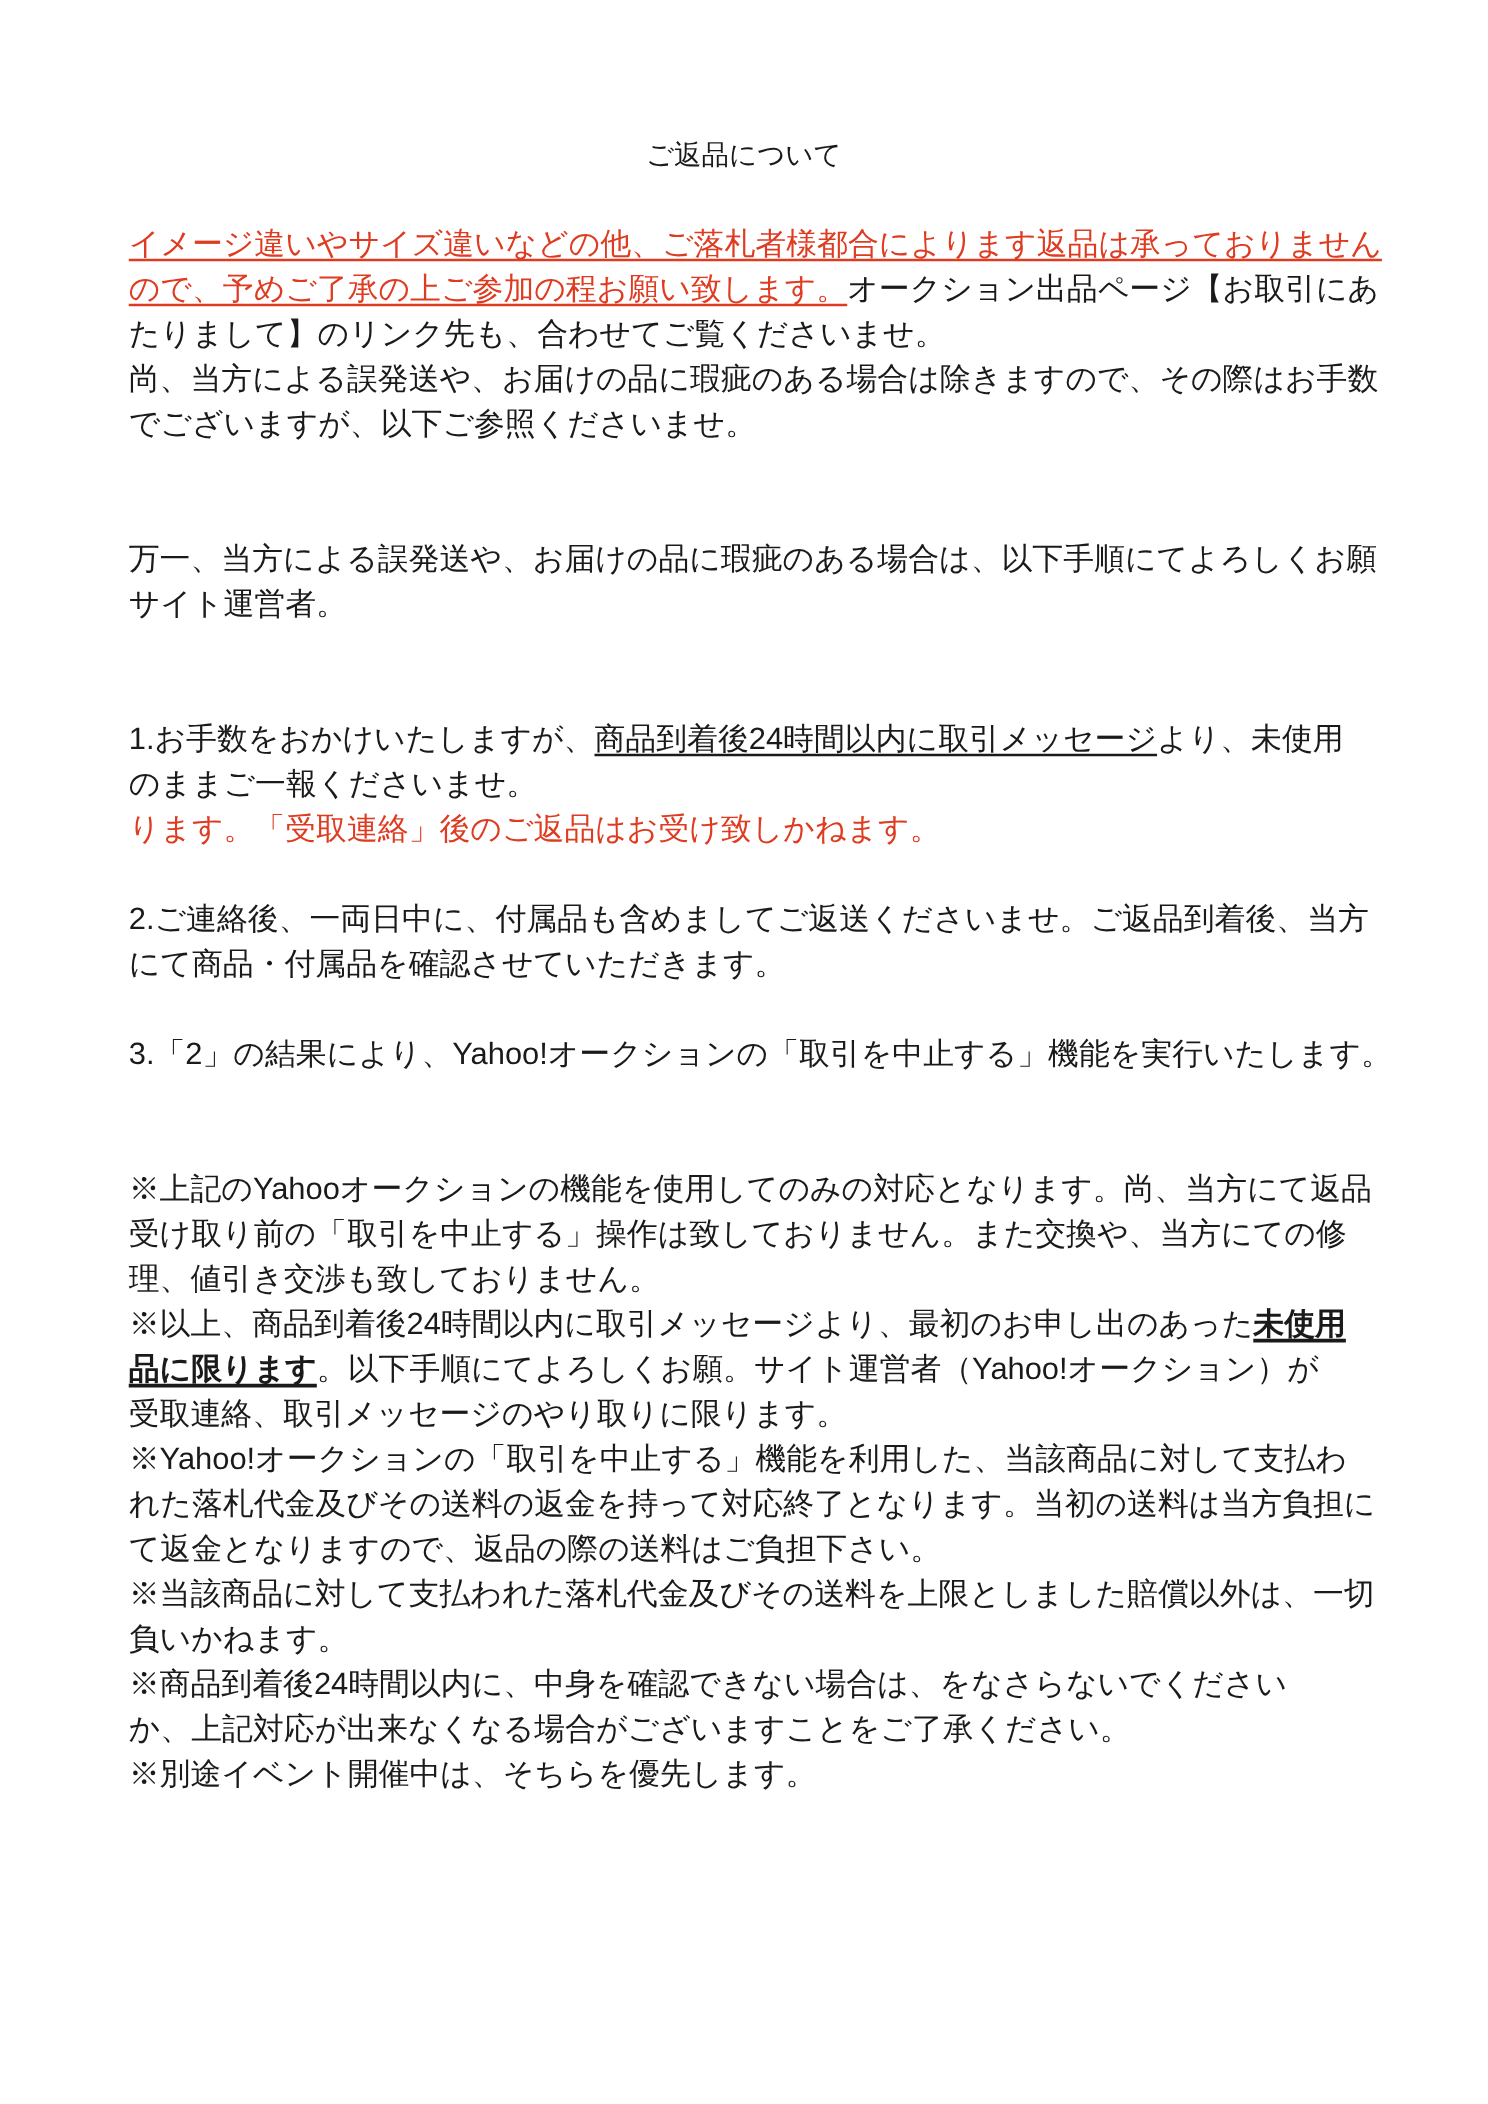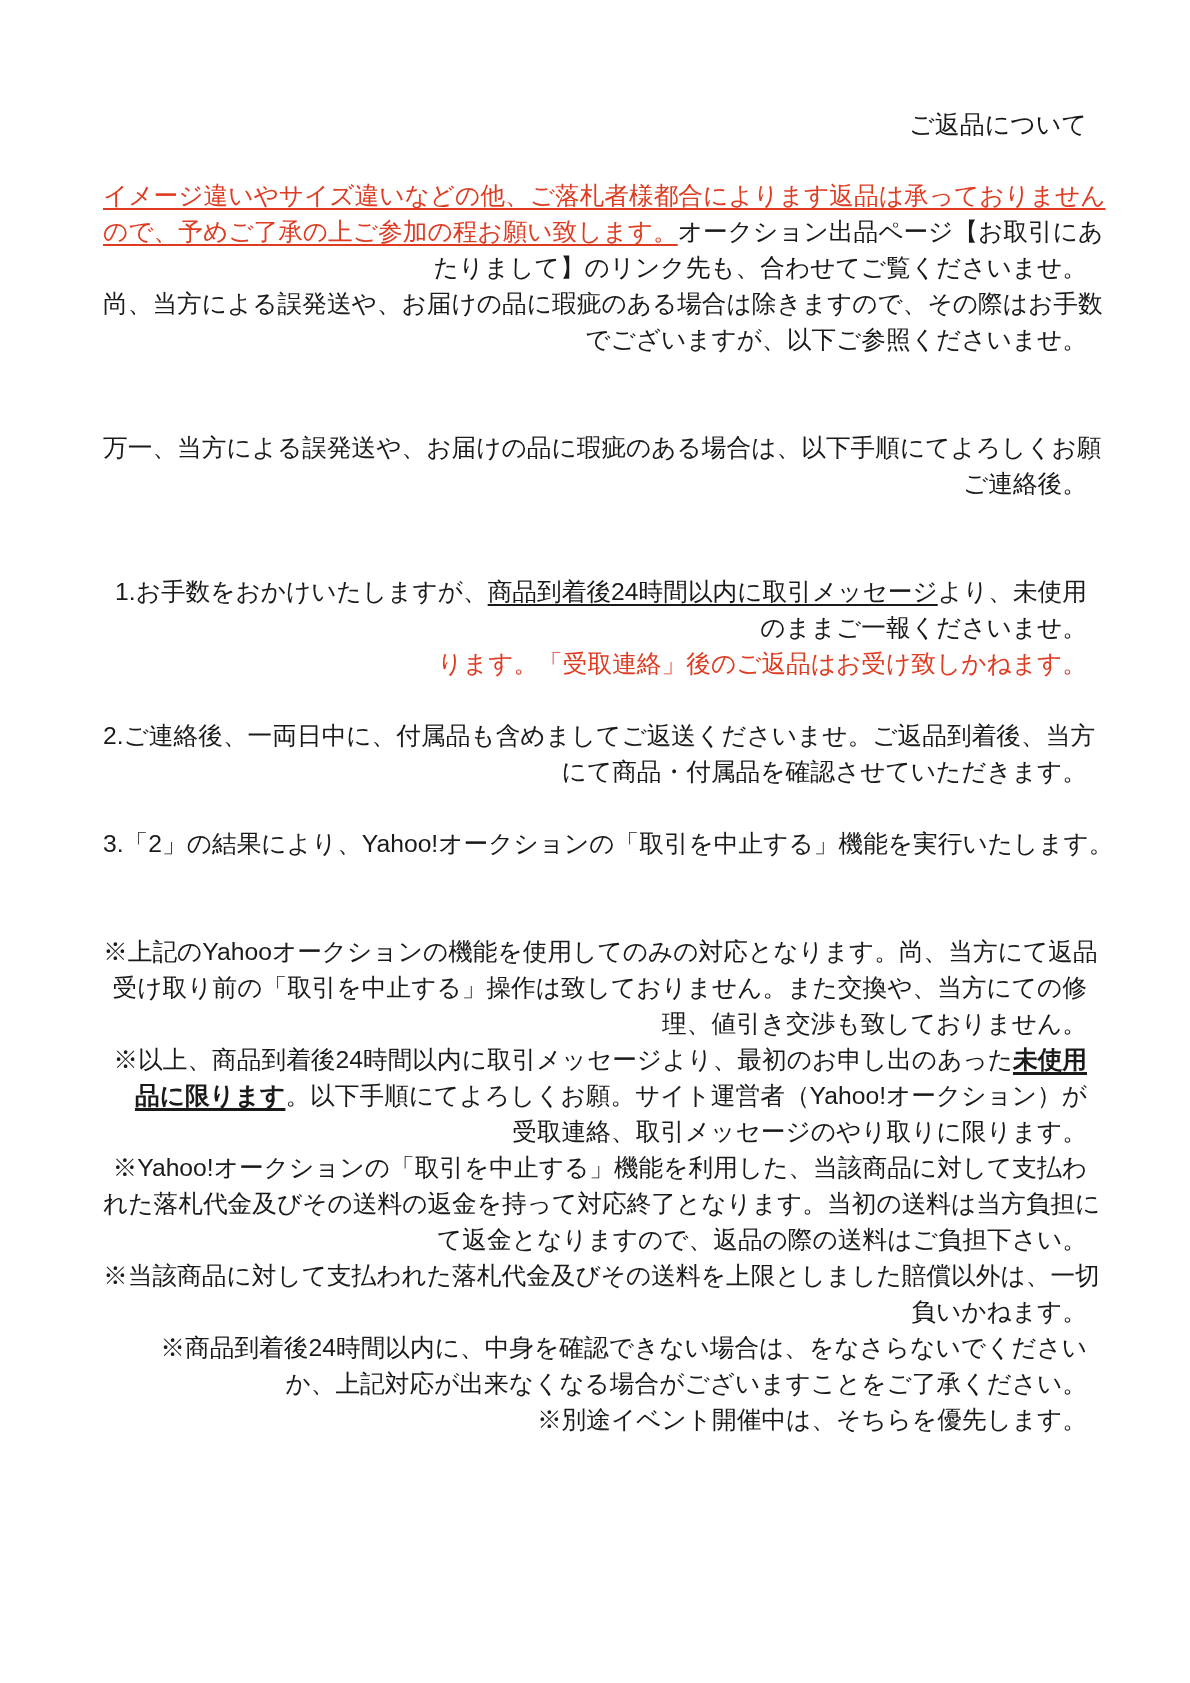--- a/index.html
+++ b/index.html
@@ -16,24 +16,24 @@
     padding:106px 103px 0 103px;
     overflow:hidden;
     font-family:"Liberation Sans", sans-serif;
     color:var(--text);
     font-size:24.7px;
   }
   .ln{
     line-height:36px;
     height:36px;
     white-space:nowrap;
-    text-align:right;
   }
   .title-ln{
-    font-size:25px;
+    text-align:center;
+    font-size:22px;
   }
   .mb1{margin-bottom:36px;}
   .mb2{margin-bottom:72px;}
   section{margin:0;padding:0;}
   .red{color:var(--red);}
   .u{
     text-decoration:underline;
     text-decoration-thickness:2px;
     text-underline-offset:4px;
   }
@@ -50,21 +50,21 @@
   <section class="mb2">
     <div class="ln"><span class="red u">イメージ違いやサイズ違いなどの他、ご落札者様都合によります返品は承っておりません</span></div>
     <div class="ln"><span class="red u">ので、予めご了承の上ご参加の程お願い致します。</span><span>オークション出品ページ【お取引にあ</span></div>
     <div class="ln"><span>たりまして】のリンク先も、合わせてご覧くださいませ。</span></div>
     <div class="ln"><span>尚、当方による誤発送や、お届けの品に瑕疵のある場合は除きますので、その際はお手数</span></div>
     <div class="ln"><span>でございますが、以下ご参照くださいませ。</span></div>
   </section>
 
   <section class="mb2">
     <div class="ln"><span>万一、当方による誤発送や、お届けの品に瑕疵のある場合は、以下手順にてよろしくお願</span></div>
-    <div class="ln"><span>ご連絡後。</span></div>
+    <div class="ln"><span>サイト運営者。</span></div>
   </section>
 
   <section class="mb1">
     <div class="ln"><span>1.お手数をおかけいたしますが、</span><span class="u">商品到着後24時間以内に取引メッセージ</span><span>より、未使用</span></div>
     <div class="ln"><span>のままご一報くださいませ。</span></div>
     <div class="ln"><span class="red">ります。「受取連絡」後のご返品はお受け致しかねます。</span></div>
   </section>
 
   <section class="mb1">
     <div class="ln"><span>2.ご連絡後、一両日中に、付属品も含めましてご返送くださいませ。ご返品到着後、当方</span></div>

